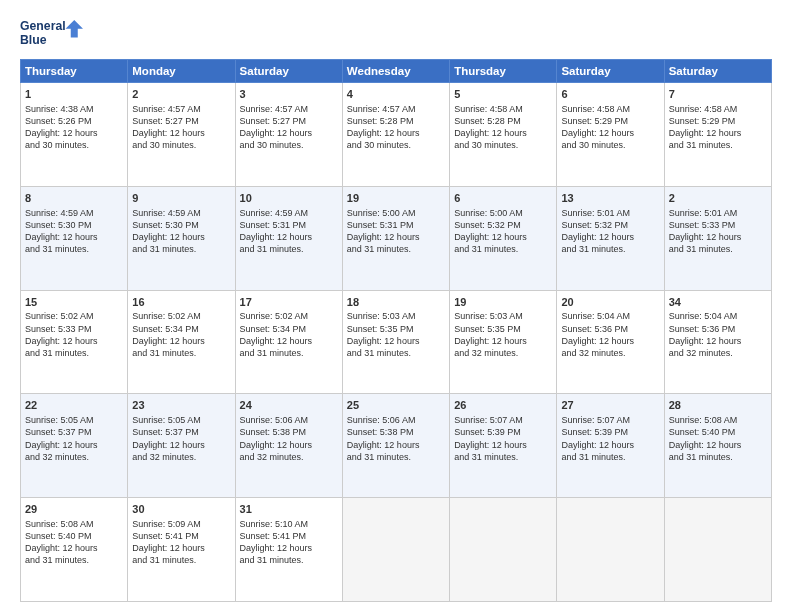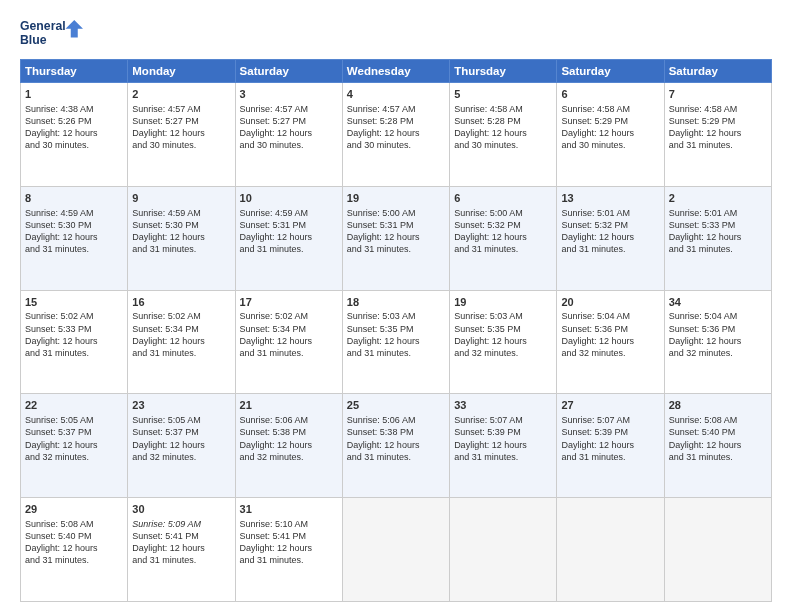--- a/index.html
+++ b/index.html
@@ -274,35 +274,35 @@
             <span style="display: block;">and 32 minutes.</span>
           </td>
           <td>
             <span class="day-num">23</span>
             <span style="display: block;">Sunrise: 5:05 AM</span>
             <span style="display: block;">Sunset: 5:37 PM</span>
             <span style="display: block;">Daylight: 12 hours</span>
             <span style="display: block;">and 32 minutes.</span>
           </td>
           <td>
-            <span class="day-num">21</span>
+            <span class="day-num">24</span>
             <span style="display: block;">Sunrise: 5:06 AM</span>
             <span style="display: block;">Sunset: 5:38 PM</span>
             <span style="display: block;">Daylight: 12 hours</span>
             <span style="display: block;">and 32 minutes.</span>
           </td>
           <td>
             <span class="day-num">25</span>
             <span style="display: block;">Sunrise: 5:06 AM</span>
             <span style="display: block;">Sunset: 5:38 PM</span>
             <span style="display: block;">Daylight: 12 hours</span>
             <span style="display: block;">and 31 minutes.</span>
           </td>
           <td>
-            <span class="day-num">33</span>
+            <span class="day-num">26</span>
             <span style="display: block;">Sunrise: 5:07 AM</span>
             <span style="display: block;">Sunset: 5:39 PM</span>
             <span style="display: block;">Daylight: 12 hours</span>
             <span style="display: block;">and 31 minutes.</span>
           </td>
           <td>
             <span class="day-num">27</span>
             <span style="display: block;">Sunrise: 5:07 AM</span>
             <span style="display: block;">Sunset: 5:39 PM</span>
             <span style="display: block;">Daylight: 12 hours</span>
@@ -319,21 +319,21 @@
         <tr>
           <td>
             <span class="day-num">29</span>
             <span style="display: block;">Sunrise: 5:08 AM</span>
             <span style="display: block;">Sunset: 5:40 PM</span>
             <span style="display: block;">Daylight: 12 hours</span>
             <span style="display: block;">and 31 minutes.</span>
           </td>
           <td>
             <span class="day-num">30</span>
-            <span style="display: block; font-style: italic;">Sunrise: 5:09 AM</span>
+            <span style="display: block;">Sunrise: 5:09 AM</span>
             <span style="display: block;">Sunset: 5:41 PM</span>
             <span style="display: block;">Daylight: 12 hours</span>
             <span style="display: block;">and 31 minutes.</span>
           </td>
           <td>
             <span class="day-num">31</span>
             <span style="display: block;">Sunrise: 5:10 AM</span>
             <span style="display: block;">Sunset: 5:41 PM</span>
             <span style="display: block;">Daylight: 12 hours</span>
             <span style="display: block;">and 31 minutes.</span>

